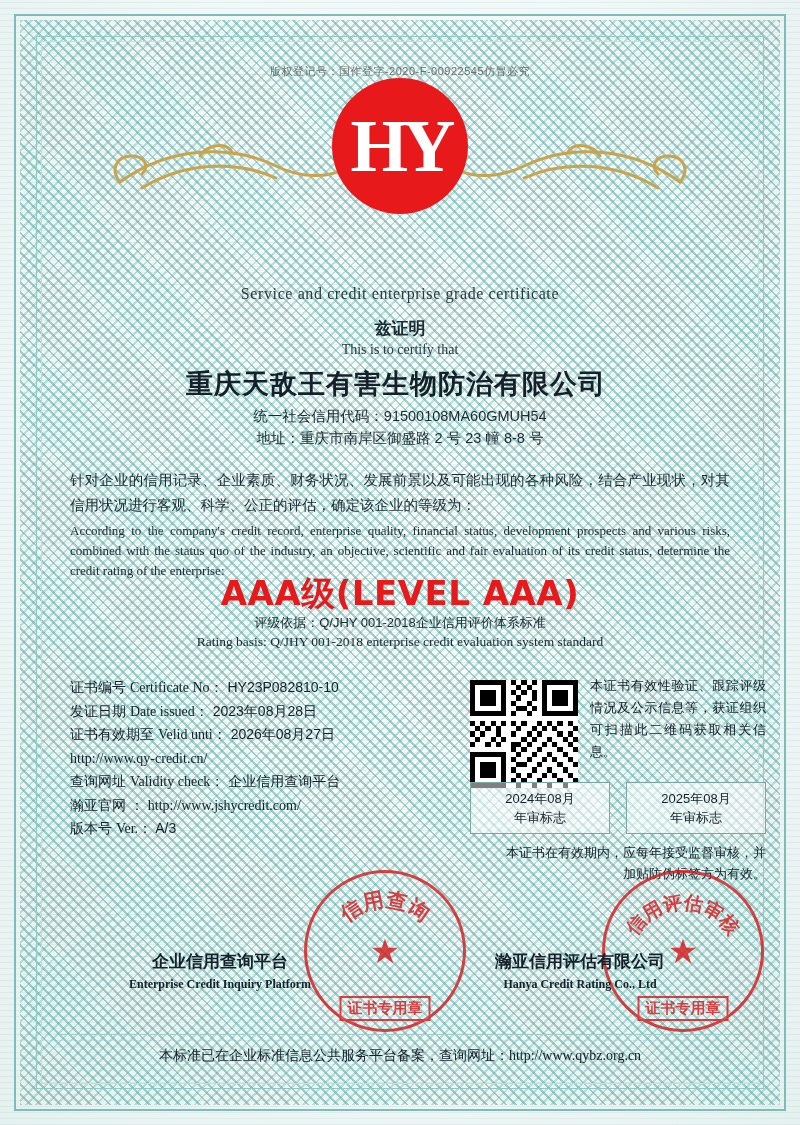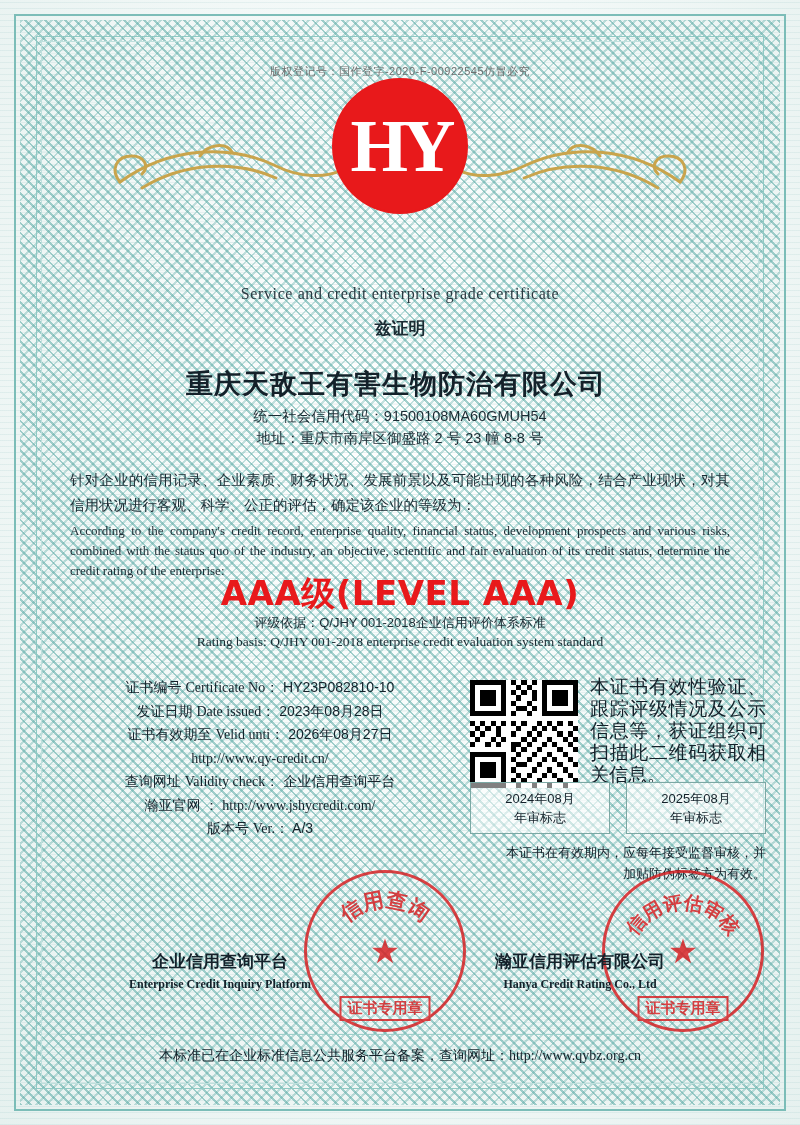--- a/index.html
+++ b/index.html
@@ -133,36 +133,36 @@
   }
   .basis-en{
     position:absolute;top:592px;left:0;right:0;text-align:center;
     font-size:13.5px;color:#1b2b33;
     font-family:"Liberation Serif", serif;
   }
 
   
   .details{
     position:absolute;top:634px;left:28px;width:380px;
-    font-size:14px;color:#14212a;line-height:23.5px;text-align:center;
+    font-size:14px;color:#14212a;line-height:23.5px;
   }
   .details .row{white-space:nowrap;}
   .details .lbl-cn{}
   .details .lbl-en{font-family:"Liberation Serif", serif;}
   .details .val{}
 
   
   .qr{
     position:absolute;top:638px;left:428px;width:108px;height:108px;
     background:#ffffff;
   }
   .qr svg{display:block;}
   .right-note{
     position:absolute;top:634px;left:548px;width:176px;
-    font-size:19px;line-height:22px;color:#14212a;text-align:justify;
+    font-size:13px;line-height:22px;color:#14212a;text-align:justify;font-family:Liberation Mono, monospace;
   }
 
   .seal-boxes{
     position:absolute;top:740px;left:428px;width:296px;height:52px;
     display:flex;gap:16px;
   }
   .seal-box{
     flex:1;border:1px solid #7ba8a4;
     display:flex;flex-direction:column;align-items:center;justify-content:center;
     font-size:13px;color:#14212a;line-height:19px;background:rgba(255,255,255,.5);
@@ -243,20 +243,21 @@
       </svg>
     </div>
 
     <div class="logo">
       <span class="logo-mark">HY</span>
     </div>
 
     <div class="title-en">Service and credit enterprise grade certificate</div>
 
     <div class="certify-cn">兹证明</div>
+    <div class="certify-en">This is to certify that</div>
 
     <div class="company">重庆天敌王有害生物防治有限公司</div>
     <div class="credit-code">
       <span>统一社会信用代码：</span><span>91500108MA60GMUH54</span>
     </div>
     <div class="address">
       <span>地址：</span><span>重庆市南岸区御盛路 2 号 23 幢 8-8 号</span>
     </div>
 
     <div class="para">

